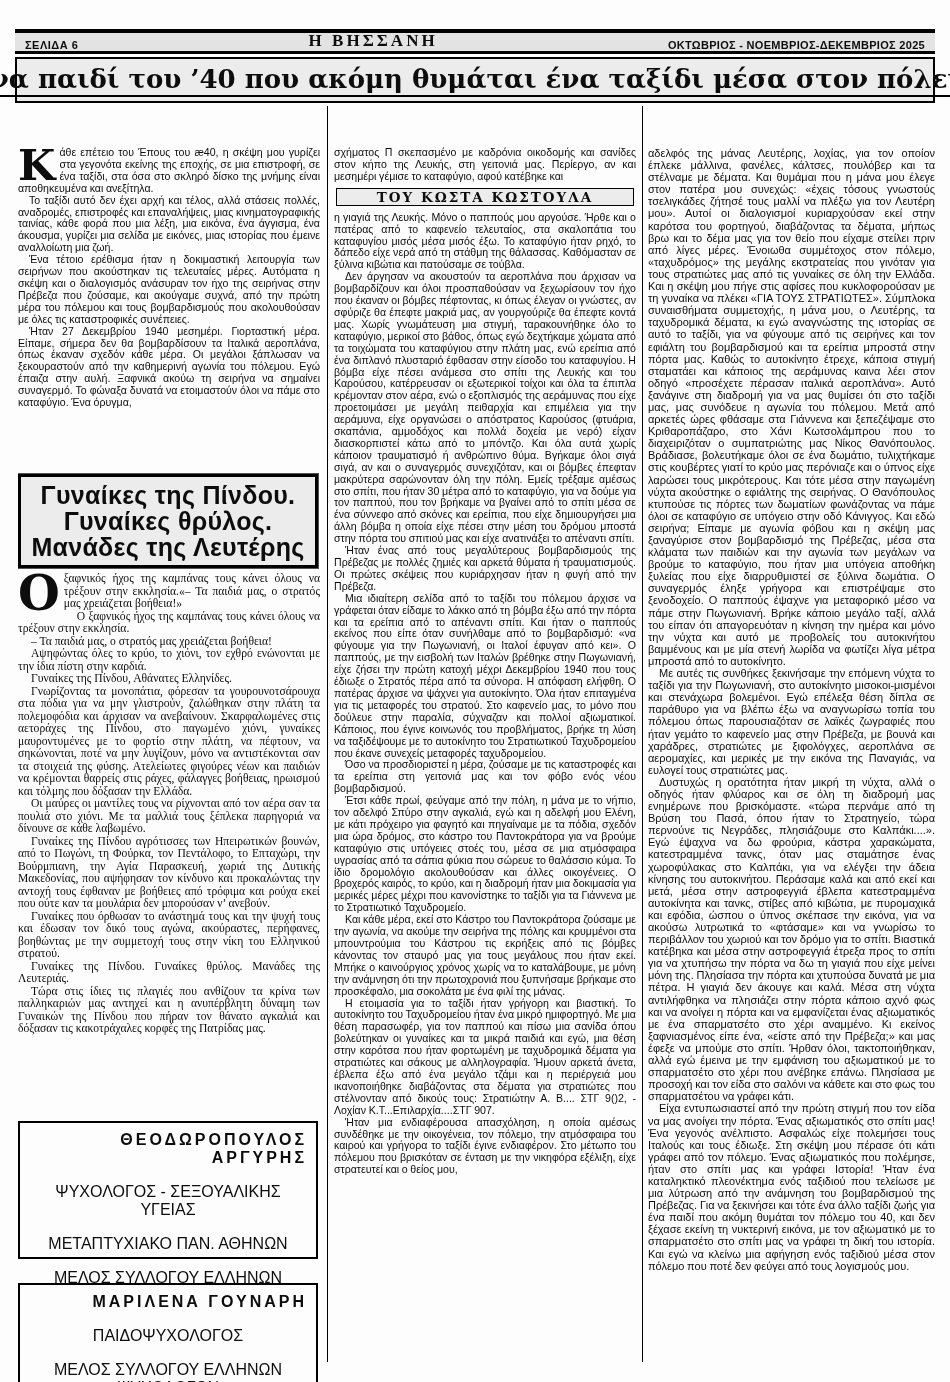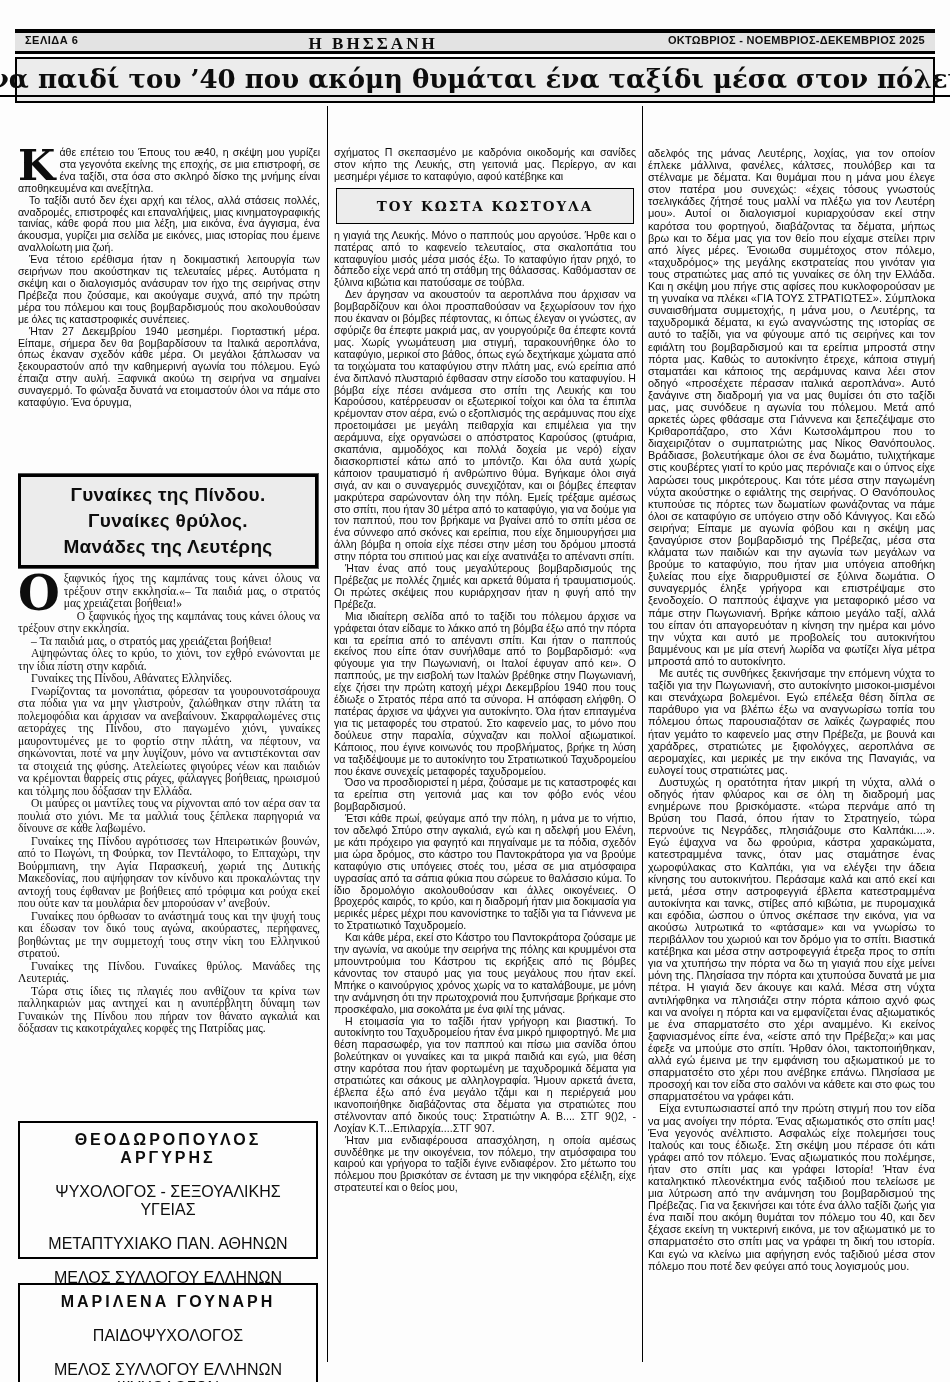--- a/index.html
+++ b/index.html
@@ -5,21 +5,21 @@
   html,body { margin:0; padding:0; background:#777; }
   .page {
     position:relative; width:950px; height:1382px; background:#fdfdfd;
     margin:0 auto; overflow:hidden; color:#0d0d0d;
     font-family:"Liberation Sans", sans-serif;
   }
   
   .header-bar {
     position:absolute; left:15px; right:15px; top:29px; height:17px;
     border-top:4px solid #000; border-bottom:3px solid #000;
-    background:#e3e3e3; display:flex; align-items:flex-start;
+    background:#e3e3e3; display:flex; align-items:flex-end;
     justify-content:space-between; padding:1px 10px 0 10px;
   }
   .hdr-page  { font-size:11px; font-weight:bold; letter-spacing:.5px; }
   .hdr-mast  { font-family:Liberation Serif, serif; font-size:17px; font-weight:bold; letter-spacing:3px; }
   .hdr-date  { font-size:11px; font-weight:bold; letter-spacing:.3px; }
   
   .headline-box {
     position:absolute; left:15px; right:15px; top:57px; height:42px;
     border:2px solid #000; background:#ececec;
     display:flex; align-items:center; justify-content:center;
@@ -52,40 +52,40 @@
     font-size:43px; line-height:33px; padding:2px 4px 0 0;
   }
   p.serifcap::first-letter { font-size:48px; line-height:36px; }
 
   
   .col1-main   { position:absolute; top:0;    left:0; right:0; height:324px; overflow:hidden; }
   .pindos-box  {
     position:absolute; top:327px; left:0; right:2px; height:88px;
     border:3px solid #000; outline:1px solid #555; background:#ececec;
     display:flex; flex-direction:column; justify-content:center; text-align:center;
-    font-weight:bold; font-size:19px; line-height:26px; letter-spacing:.3px;
+    font-weight:bold; font-size:25px; line-height:26px; letter-spacing:.3px;
   }
   .pindos-text { position:absolute; top:426px; left:0; right:0; height:548px; overflow:hidden; }
 
   .ad {
     position:absolute; left:0; right:2px; border:2px solid #000;
     background:#fdfdfd; text-align:center; padding:8px 9px 6px 9px; box-sizing:border-box;
   }
   .ad1 { top:974px;  height:138px; }
   .ad2 { top:1136px; height:140px; }
-  .ad-name  { font-weight:bold; font-size:16px; letter-spacing:3px; margin-bottom:3px; }
+  .ad-name  { font-weight:bold; font-size:16px; letter-spacing:3px; margin-bottom:3px;text-align:right; }
   .ad-contact { display:flex; justify-content:space-between; margin-top:13px; }
   .ad-contact .c-left  { text-align:left;  }
   .ad-contact .c-right { text-align:right; }
   .ad-contact div div { font-weight:bold; font-size:10.5px; line-height:16px; }
 
   
   .byline-box {
     border:1px solid #000; background:#ececec; text-align:center;
-    margin:5px 2px 6px 2px; padding:9px 0;
+    margin:5px 2px 6px 2px; padding:0 0;
     font-family:"DejaVu Serif", serif; font-weight:bold; font-size:13.5px; letter-spacing:2px;
   }
 </style>
 </head>
 <body>
 
 <div class="page">
 
   <div class="header-bar">
     <span class="hdr-page">ΣΕΛΙΔΑ 6</span>

